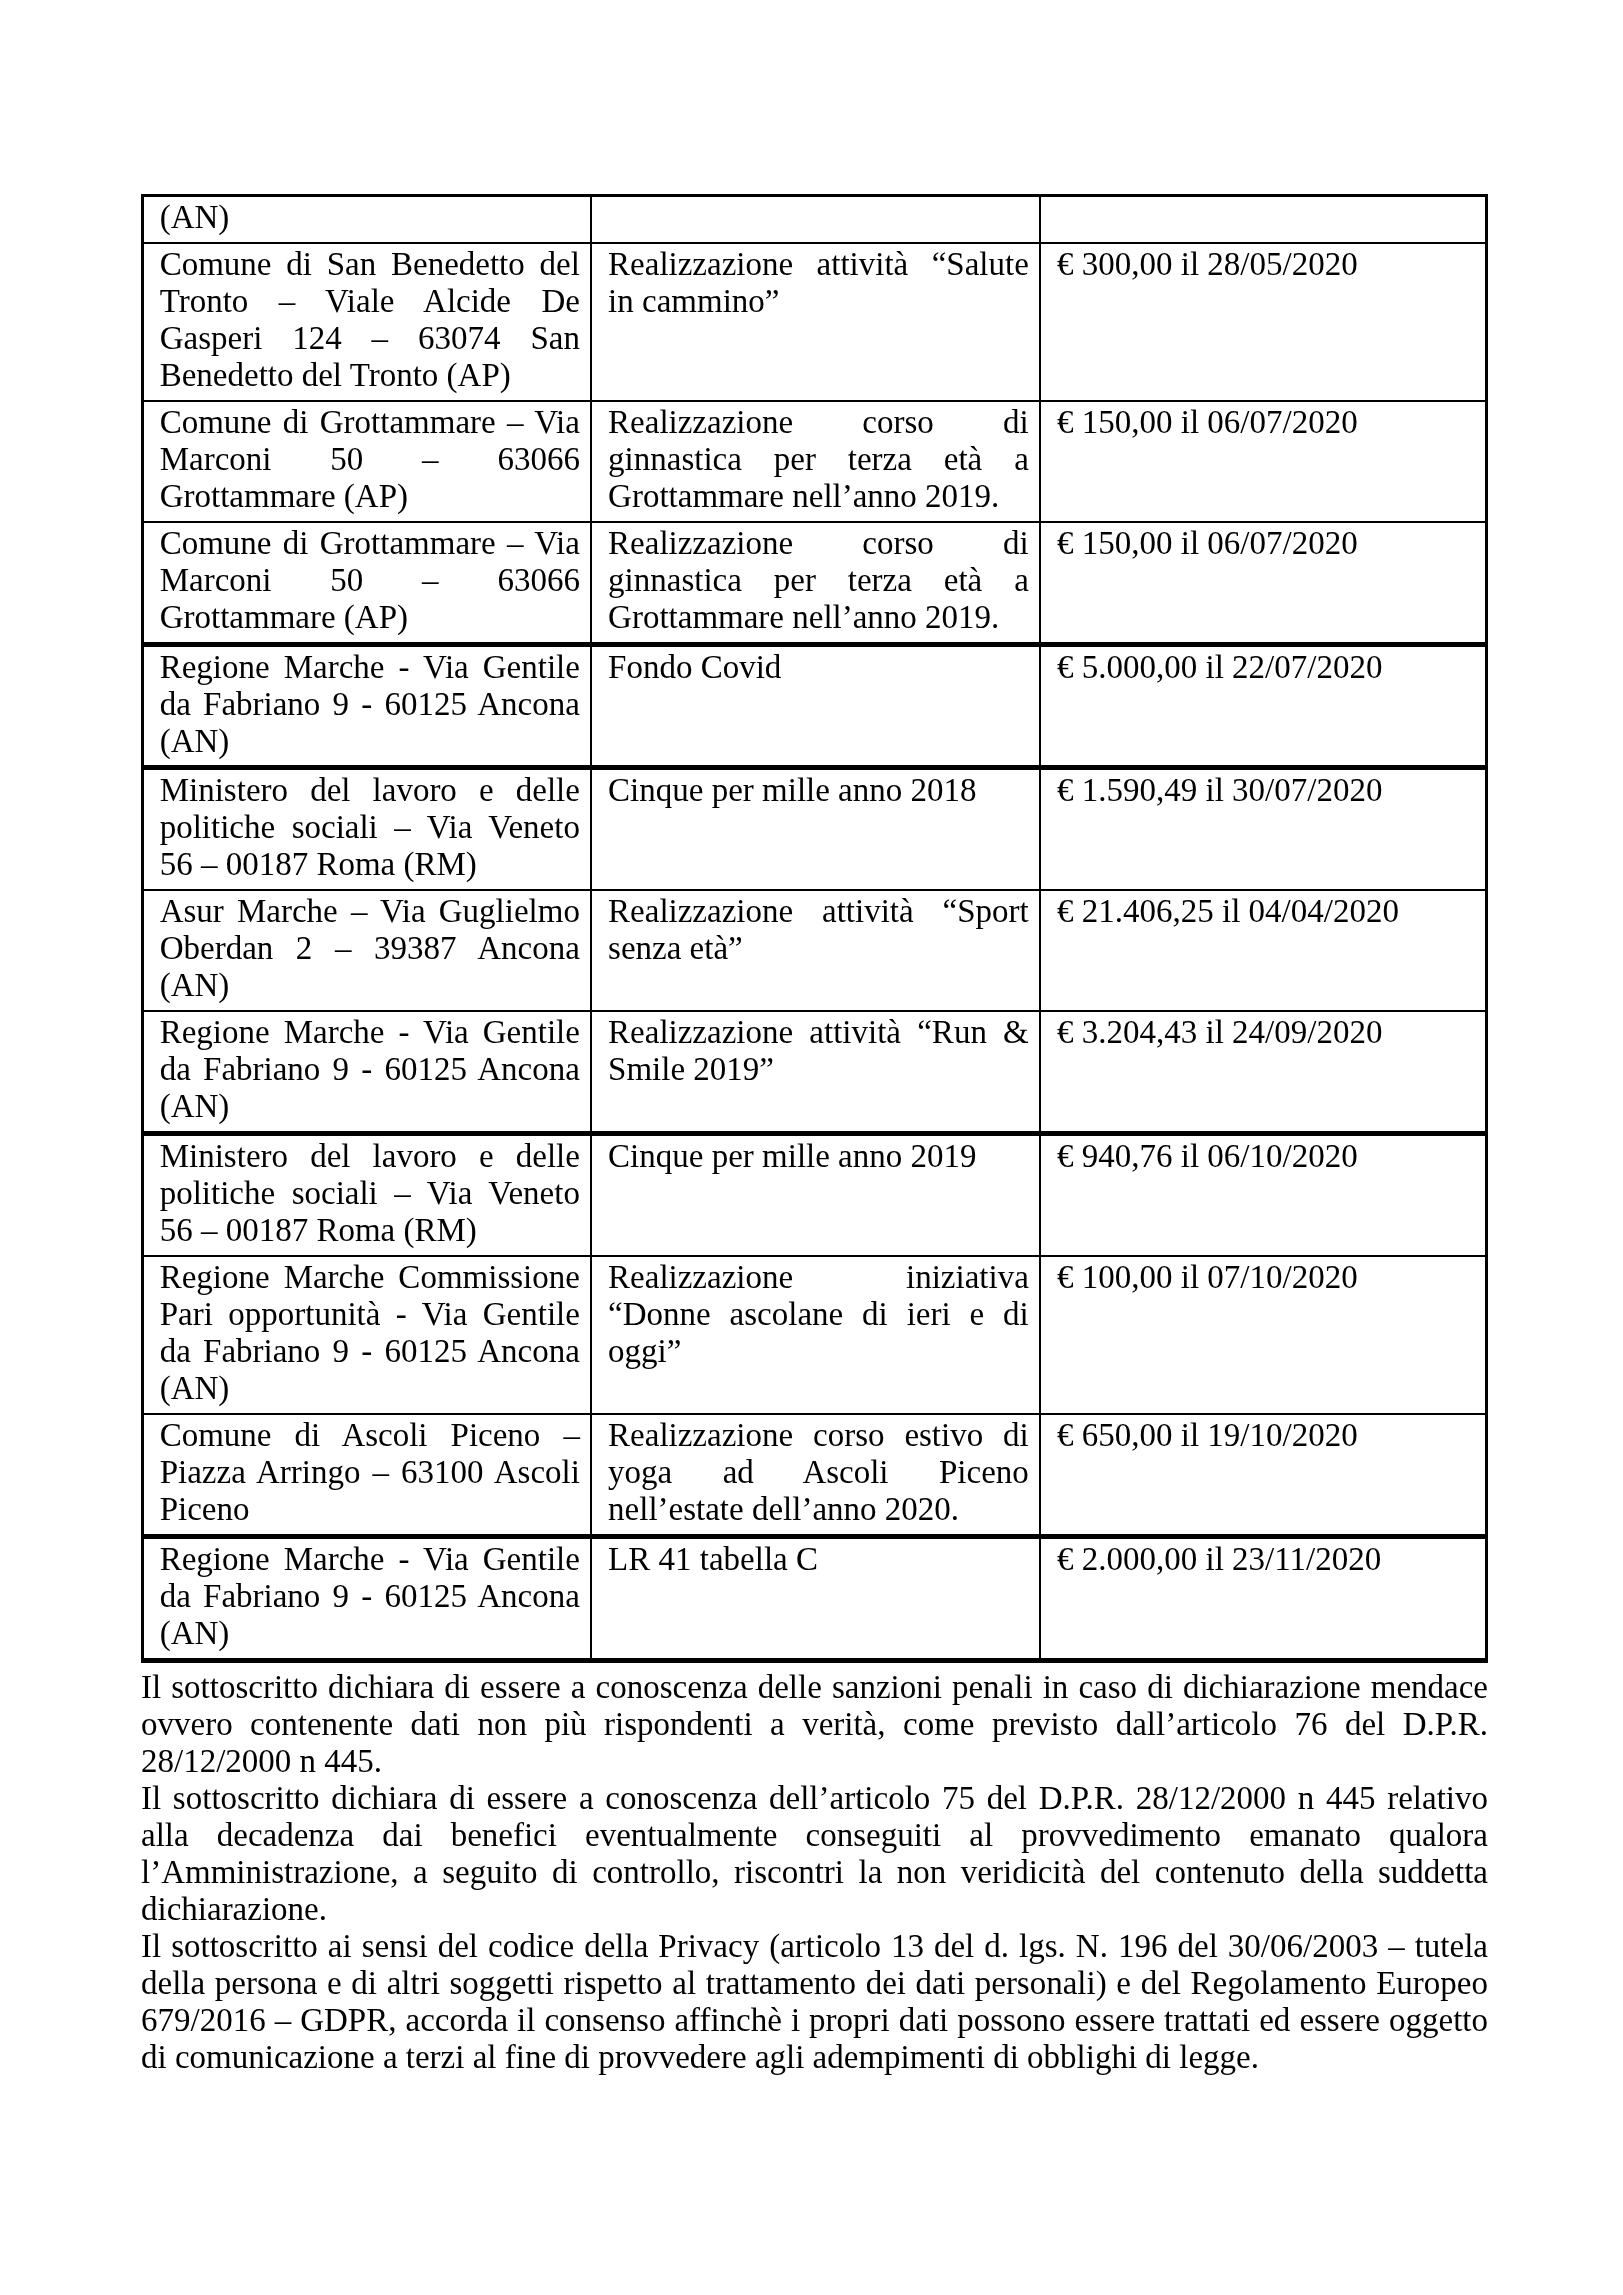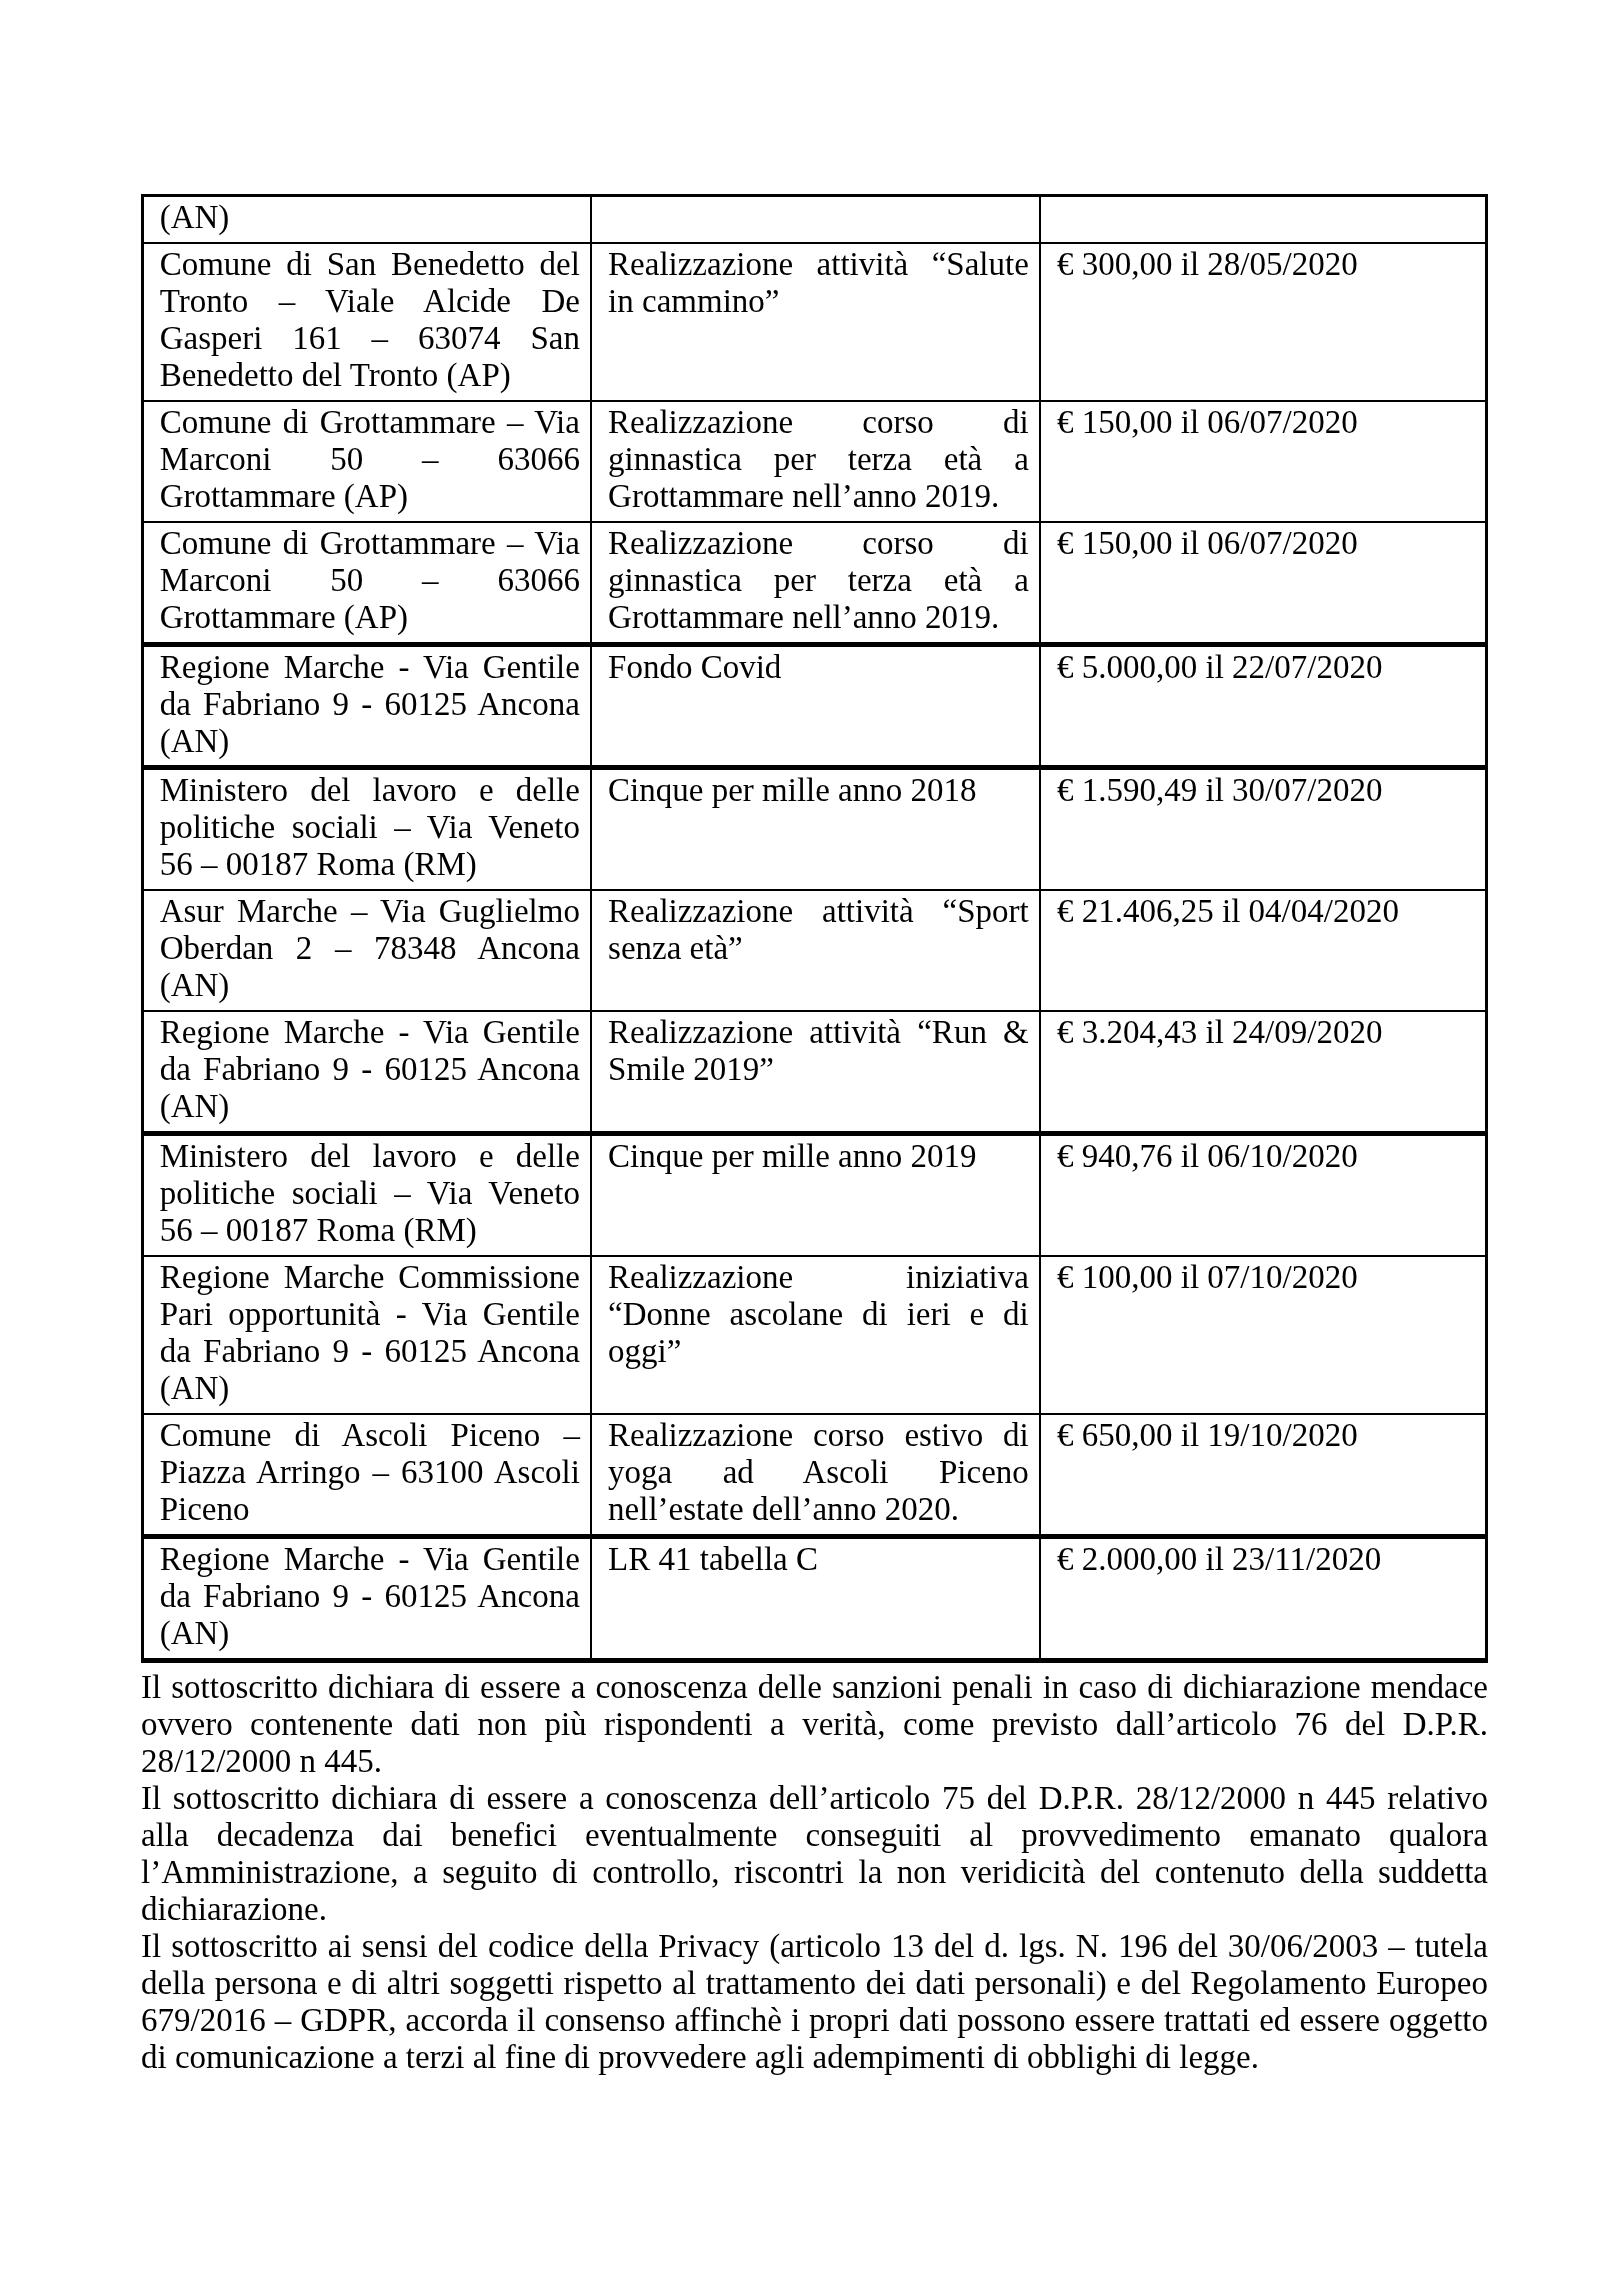--- a/index.html
+++ b/index.html
@@ -64,21 +64,21 @@
           <col class="c2">
           <col class="c3">
       </colgroup>
       <tbody id="table-body">
           <tr>
     <td class="cell-donor">(AN)</td>
     <td class="cell-purpose"></td>
     <td class="cell-amount"></td>
   </tr>
           <tr>
-    <td class="cell-donor">Comune di San Benedetto del Tronto – Viale Alcide De Gasperi 161 – 63074 San Benedetto del Tronto (AP)</td>
+    <td class="cell-donor">Comune di San Benedetto del Tronto – Viale Alcide De Gasperi 124 – 63074 San Benedetto del Tronto (AP)</td>
     <td class="cell-purpose">Realizzazione attività “Salute in cammino”</td>
     <td class="cell-amount">€ 300,00 il 28/05/2020</td>
   </tr>
           <tr>
     <td class="cell-donor">Comune di Grottammare – Via Marconi 50 – 63066 Grottammare (AP)</td>
     <td class="cell-purpose">Realizzazione corso di ginnastica per terza età a Grottammare nell’anno 2019.</td>
     <td class="cell-amount">€ 150,00 il 06/07/2020</td>
   </tr>
           <tr>
     <td class="cell-donor">Comune di Grottammare – Via Marconi 50 – 63066 Grottammare (AP)</td>
@@ -89,21 +89,21 @@
     <td class="cell-donor">Regione Marche - Via Gentile da Fabriano 9 - 60125 Ancona (AN)</td>
     <td class="cell-purpose">Fondo Covid</td>
     <td class="cell-amount">€ 5.000,00 il 22/07/2020</td>
   </tr>
           <tr class="thick-top">
     <td class="cell-donor">Ministero del lavoro e delle politiche sociali – Via Veneto 56 – 00187 Roma (RM)</td>
     <td class="cell-purpose">Cinque per mille anno 2018</td>
     <td class="cell-amount">€ 1.590,49 il 30/07/2020</td>
   </tr>
           <tr>
-    <td class="cell-donor">Asur Marche – Via Guglielmo Oberdan 2 – 78348 Ancona (AN)</td>
+    <td class="cell-donor">Asur Marche – Via Guglielmo Oberdan 2 – 39387 Ancona (AN)</td>
     <td class="cell-purpose">Realizzazione attività “Sport senza età”</td>
     <td class="cell-amount">€ 21.406,25 il 04/04/2020</td>
   </tr>
           <tr>
     <td class="cell-donor">Regione Marche - Via Gentile da Fabriano 9 - 60125 Ancona (AN)</td>
     <td class="cell-purpose">Realizzazione attività “Run &amp; Smile 2019”</td>
     <td class="cell-amount">€ 3.204,43 il 24/09/2020</td>
   </tr>
           <tr class="thick-top">
     <td class="cell-donor">Ministero del lavoro e delle politiche sociali – Via Veneto 56 – 00187 Roma (RM)</td>

